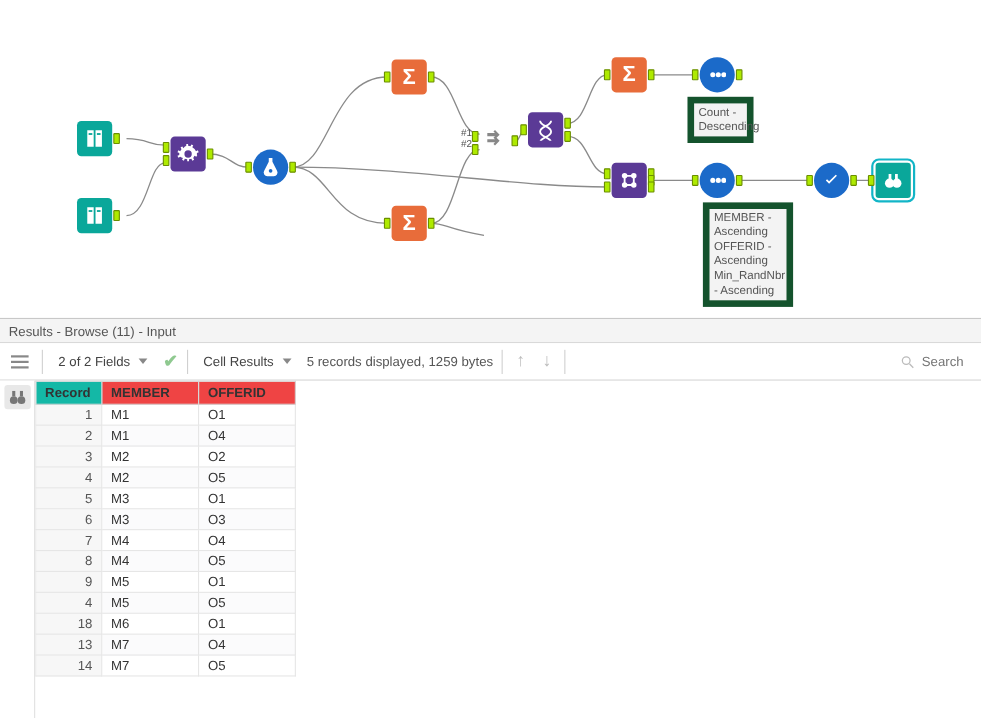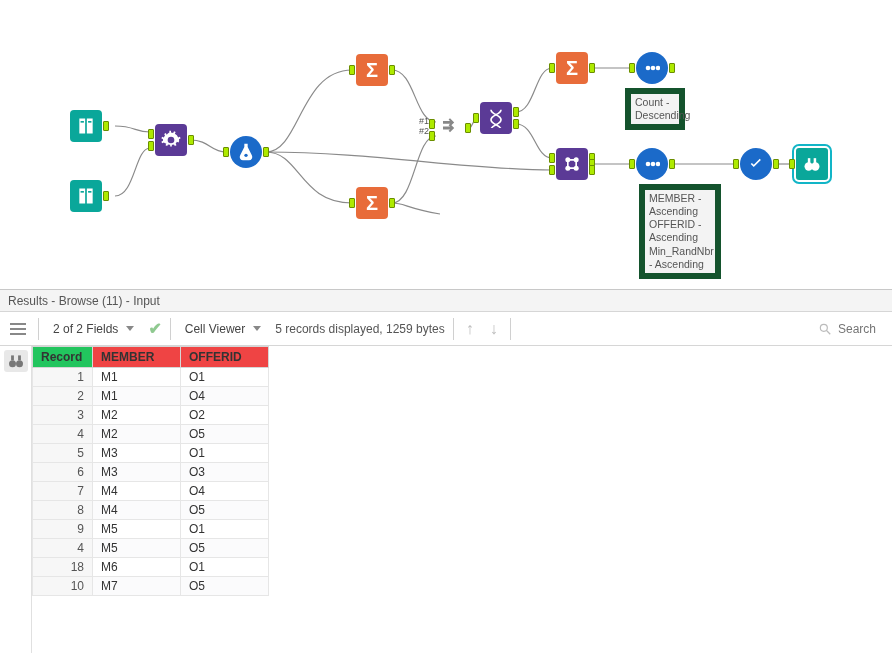--- a/index.html
+++ b/index.html
@@ -164,21 +164,21 @@
     padding: 2px 8px;
     background: #fff;
   }
   table.dg td.rownum {
     text-align: right;
     background: #f7f7f7;
     color: #555;
     width: 60px;
   }
   table.dg tr:nth-child(even) td:not(.rownum) { background: #fbfbfc; }
-  table.dg th.rowhead { background:#22c55e; width:60px; }
+  table.dg th.rowhead { background:#14b8a6; width:60px; }
   .col-member { width: 88px; }
   .col-offerid { width: 88px; }
 
   .arrow-btn { color:#bdbdbd; font-size:16px; padding:0 4px; }
   .sidebar-icon-btn {
     width:24px; height:22px; display:flex; align-items:center; justify-content:center;
     border-radius:3px; color:#777;
   }
 </style>
 </head>
@@ -369,21 +369,21 @@
         <rect x="1" y="12" width="16" height="2" fill="#888"></rect>
       </svg>
   </div>
   <div class="tb-sep"></div>
   <div class="tb-btn caret">
     <span>2 of 2 Fields</span>
   </div>
   <span class="check-icon">✔</span>
   <div class="tb-sep"></div>
   <div class="tb-btn caret">
-    <span>Cell Viewer</span>
+    <span>Cell Results</span>
   </div>
   <span style="color:#555;">5 records displayed, 1259 bytes</span>
   <div class="tb-sep"></div>
   <span class="arrow-btn">↑</span>
   <span class="arrow-btn">↓</span>
   <div class="tb-sep"></div>
   <div class="search">
     <svg width="14" height="14" viewBox="0 0 24 24">
         <circle cx="10" cy="10" r="6" stroke="#bbb" stroke-width="2" fill="none"></circle>
         <line x1="15" y1="15" x2="21" y2="21" stroke="#bbb" stroke-width="2"></line>
@@ -462,20 +462,25 @@
             <td class="rownum">4</td>
             <td class="col-member">M5</td>
             <td class="col-offerid">O5</td>
           </tr>
           <tr>
             <td class="rownum">18</td>
             <td class="col-member">M6</td>
             <td class="col-offerid">O1</td>
           </tr>
           <tr>
-            <td class="rownum">10</td>
+            <td class="rownum">13</td>
+            <td class="col-member">M7</td>
+            <td class="col-offerid">O4</td>
+          </tr>
+          <tr>
+            <td class="rownum">14</td>
             <td class="col-member">M7</td>
             <td class="col-offerid">O5</td>
           </tr>
         </tbody>
     </table>
   </div>
 </div>
 
 </body></html>

